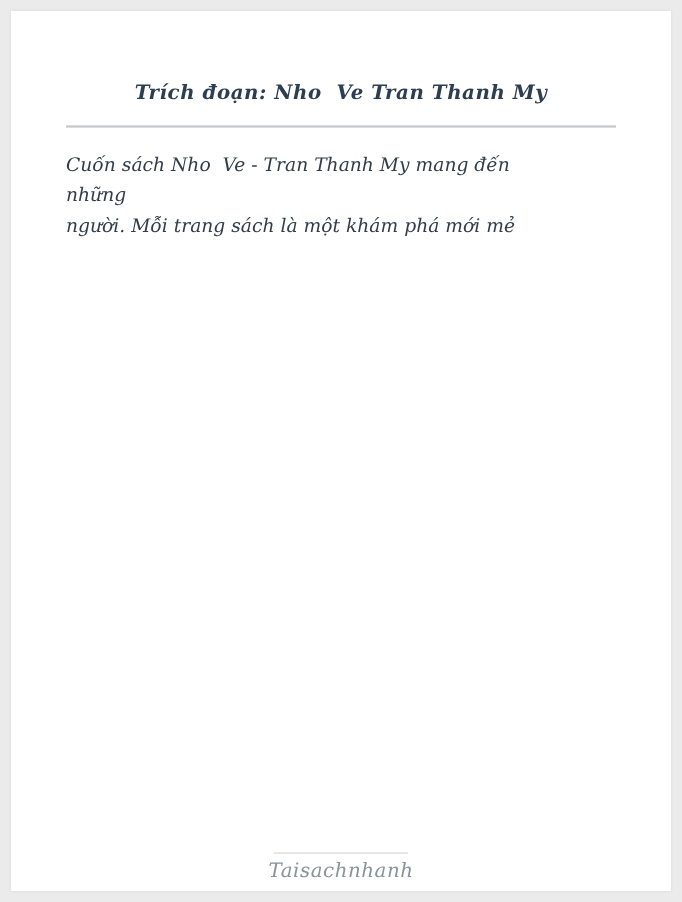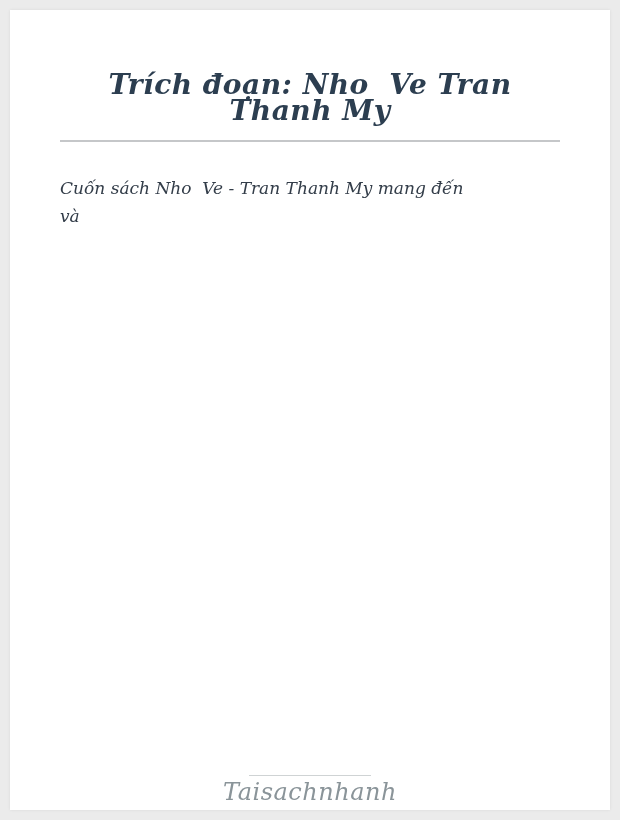--- a/index.html
+++ b/index.html
@@ -17,33 +17,33 @@
     width: 600px;
     height: 800px;
     background: #ffffff;
     box-shadow: 0 0 3px rgba(0,0,0,0.08);
     padding: 62px 50px 0 50px;
   }
   .doc-title {
     text-align: center;
     font-style: italic;
     font-weight: bold;
-    font-size: 28px;
+    font-size: 18px;
     line-height: 26px;
     color: #2c3e50;
     white-space: pre-wrap;
     letter-spacing: 0.5px;
   }
   .title-divider {
     border: none;
     border-top: 2px solid #c5c7c9;
     margin-top: 16px;
   }
   .excerpt {
-    margin-top: 32px;
+    margin-top: 20px;
     font-style: italic;
     font-size: 17px;
     line-height: 28px;
     color: #333d49;
   }
   .excerpt-line {
     white-space: pre-wrap;
   }
   .page-footer {
     position: absolute;
@@ -53,38 +53,39 @@
     text-align: center;
   }
   .footer-divider {
     border: none;
     border-top: 1px solid #cfd3d4;
     width: 122px;
     margin: 0 auto 4px auto;
   }
   .footer-brand {
     font-style: italic;
-    font-size: 24px;
+    font-size: 18px;
     line-height: 24px;
     color: #8a9499;
     letter-spacing: 0.5px;
   }
 </style>
 </head>
 <body>
 
 <div class="page">
 
   <h1 class="doc-title">Trích đoạn: Nho  Ve Tran Thanh My</h1>
 
   <hr class="title-divider">
 
   <div class="excerpt">
     <div class="excerpt-line">Cuốn sách Nho  Ve - Tran Thanh My mang đến</div>
-    <div class="excerpt-line">và</div>
+    <div class="excerpt-line">những</div>
+    <div class="excerpt-line">người. Mỗi trang sách là một khám phá mới mẻ</div>
   </div>
 
   <div class="page-footer">
     <hr class="footer-divider">
     <div class="footer-brand">Taisachnhanh</div>
   </div>
 
 </div>
 
 </body></html>

